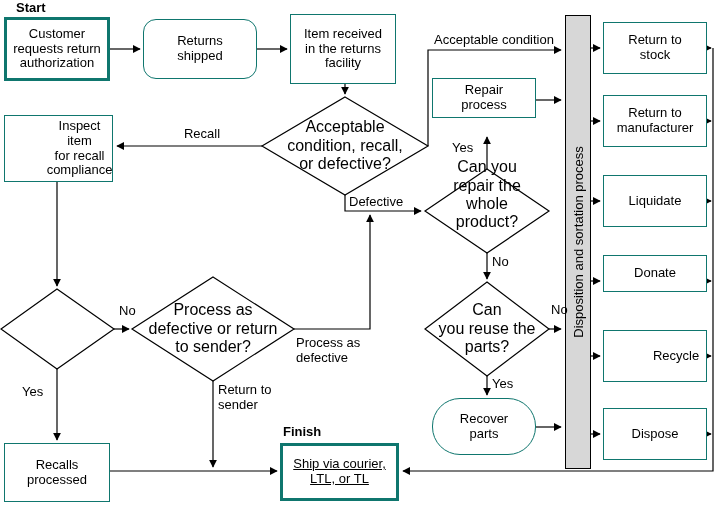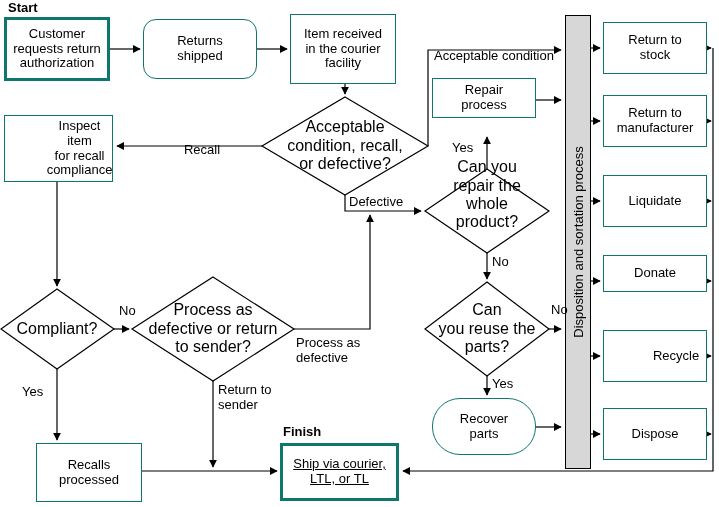--- a/index.html
+++ b/index.html
@@ -32,21 +32,21 @@
     text-align:center;
     font-size:16px;line-height:1.15;
     white-space:pre-line;
   }
   .lbl{
     position:absolute;
     font-size:13px;line-height:1.12;
     white-space:pre-line;
   }
   .lbl.bold{font-weight:bold;}
-  .lbl.center{text-align:center;margin-top:16px;}
+  .lbl.center{text-align:center;}
   .bar{
     position:absolute;
     left:565px;top:15px;width:26px;height:454px;
     background:#d7d7d7;
     border:1px solid #000;
     box-sizing:border-box;
   }
   .bar-text{
     position:absolute;
     left:358px;top:232px;width:440px;height:20px;
@@ -104,39 +104,39 @@
     <polygon class="diamond" points="345,97 428,146 345,195 262,146"></polygon>
     <polygon class="diamond" points="487,169 549,211 487,253 425,211"></polygon>
     <polygon class="diamond" points="487,282 549,329 487,376 425,329"></polygon>
     <polygon class="diamond" points="57,289 114,329 57,369 1,329"></polygon>
     <polygon class="diamond" points="213,277 294,329 213,381 132,329"></polygon>
   </svg>
 
   <div class="bar"></div>
   <div class="bar-text">Disposition and sortation process</div>
 
-  <div class="lbl bold" style="left:8px;top:1px;">Start</div>
+  <div class="lbl bold" style="left:16px;top:1px;">Start</div>
   <div class="lbl bold" style="left:283px;top:425px;">Finish</div>
 
   <div class="box thick" style="left:4px;top:17px;width:106px;height:64px;">Customer
 requests return
 authorization</div>
   <div class="box" style="left:143px;top:19px;width:114px;height:60px;border-radius:13px;">Returns
 shipped</div>
   <div class="box" style="left:290px;top:14px;width:106px;height:70px;">Item received
-in the courier
+in the returns
 facility</div>
   <div class="box" style="left:4px;top:115px;width:109px;height:67px;padding-left:44px;">Inspect item
 for recall
 compliance</div>
   <div class="box" style="left:432px;top:78px;width:104px;height:40px;">Repair
 process</div>
   <div class="box" style="left:432px;top:398px;width:104px;height:57px;border-radius:28px;">Recover
 parts</div>
-  <div class="box" style="left:4px;top:443px;width:106px;height:59px;margin-left:32px;">Recalls
+  <div class="box" style="left:4px;top:443px;width:106px;height:59px;">Recalls
 processed</div>
   <div class="box thick" style="left:280px;top:443px;width:119px;height:58px;text-decoration:underline;">Ship via courier,
 LTL, or TL</div>
 
   <div class="box" style="left:603px;top:22px;width:104px;height:52px;">Return to
 stock</div>
   <div class="box" style="left:603px;top:95px;width:104px;height:52px;">Return to
 manufacturer</div>
   <div class="box" style="left:603px;top:175px;width:104px;height:52px;">Liquidate</div>
   <div class="box" style="left:603px;top:255px;width:104px;height:37px;">Donate</div>
@@ -145,21 +145,20 @@
 
   <div class="dtext" style="left:280px;top:118px;width:130px;height:56px;">Acceptable
 condition, recall,
 or defective?</div>
   <div class="dtext" style="left:432px;top:167px;width:110px;height:56px;">Can you
 repair the whole
 product?</div>
   <div class="dtext" style="left:432px;top:301px;width:110px;height:56px;">Can
 you reuse the
 parts?</div>
-  <div class="dtext" style="left:9px;top:319px;width:96px;height:20px;">Compliant?</div>
   <div class="dtext" style="left:143px;top:301px;width:140px;height:56px;">Process as
 defective or return
 to sender?</div>
 
   <div class="lbl center" style="left:420px;top:33px;width:148px;">Acceptable condition</div>
   <div class="lbl center" style="left:178px;top:127px;width:48px;">Recall</div>
   <div class="lbl" style="left:349px;top:195px;">Defective</div>
   <div class="lbl" style="left:452px;top:141px;">Yes</div>
   <div class="lbl" style="left:492px;top:255px;">No</div>
   <div class="lbl" style="left:551px;top:303px;">No</div>

